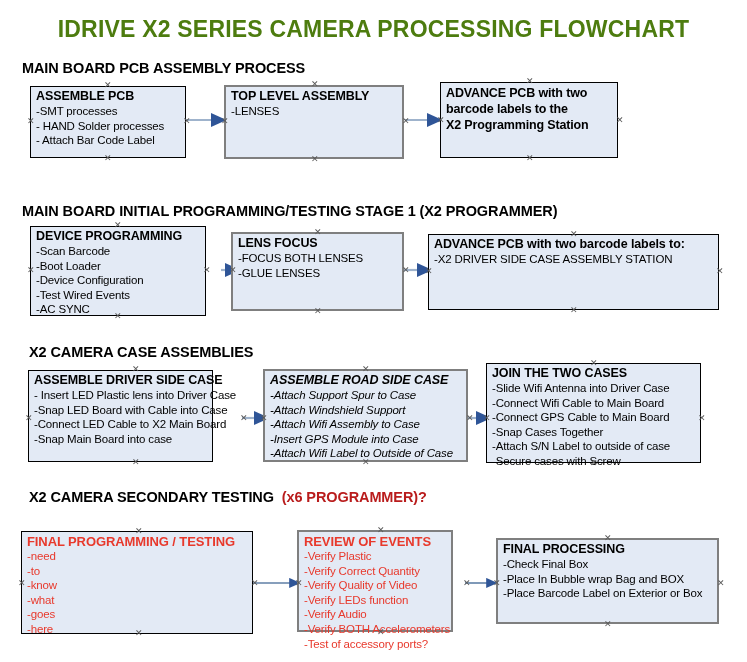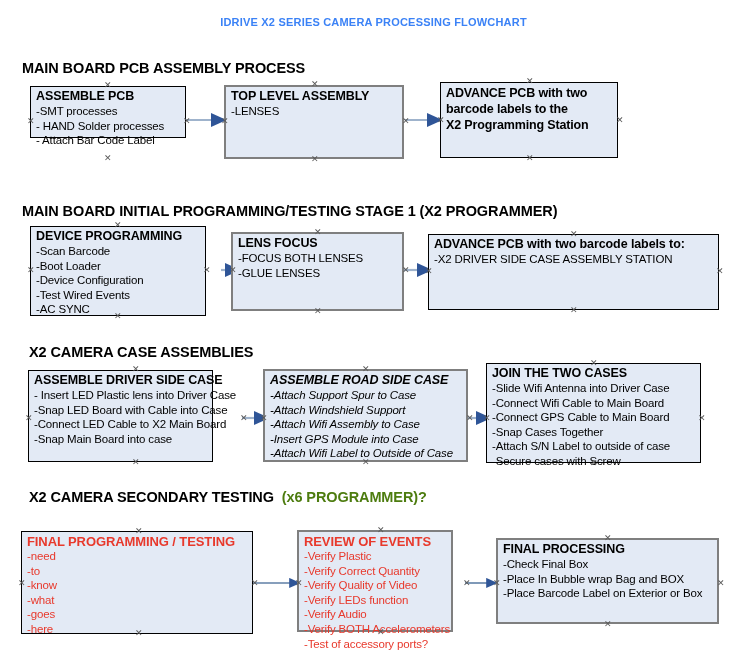--- a/index.html
+++ b/index.html
@@ -20,36 +20,36 @@
     width: 747px;
     height: 662px;
   }
 
   
   .doc-title {
     position: absolute;
     left: 0; top: 16px;
     width: 747px;
     text-align: center;
-    font-size: 11px;
+    font-size: 23px;
     font-weight: bold;
     letter-spacing: 0.2px;
-    color: #3b82f6;
+    color: #4d7c0f;
     white-space: nowrap;
   }
   .section-title {
     position: absolute;
     font-size: 14.5px;
     font-weight: bold;
     color: #000000;
     white-space: nowrap;
     letter-spacing: -0.1px;
   }
   .section-title .accent {
-    color: #4d7c0f;
+    color: #b91c1c;
   }
 
   
   .node {
     position: absolute;
     box-sizing: border-box;
     background: #e3eaf5;
     border: 1px solid #000000;
     padding: 2px 4px 2px 5px;
   }
@@ -128,21 +128,21 @@
     <line x1="466" y1="418" x2="488" y2="418" stroke="#9fb3cc" stroke-width="2.2" marker-end="url(#ah)"></line>
 
     <line x1="253" y1="583" x2="298" y2="583" stroke="#5f7fa6" stroke-width="1.6" marker-end="url(#ah)"></line>
     <line x1="465" y1="583" x2="495" y2="583" stroke="#5f7fa6" stroke-width="1.6" marker-end="url(#ah)"></line>
   </svg>
 
   <div class="section-title" style="left:22px; top:60px;">
     <span>MAIN BOARD PCB ASSEMBLY PROCESS</span>
   </div>
 
-  <div class="node" style="left:30px; top:86px; width:156px; height:52px;">
+  <div class="node" style="left:30px; top:86px; width:156px; height:72px;">
     <div class="node-title">ASSEMBLE PCB</div>
     <div class="node-line">-SMT processes</div>
     <div class="node-line">- HAND Solder processes</div>
     <div class="node-line">- Attach Bar Code Label</div>
   </div>
   <span class="xmark" style="left:104px; top:82px;">✕</span>
   <span class="xmark" style="left:104px; top:155px;">✕</span>
   <span class="xmark" style="left:27px; top:118px;">✕</span>
   <span class="xmark" style="left:183px; top:118px;">✕</span>
 

